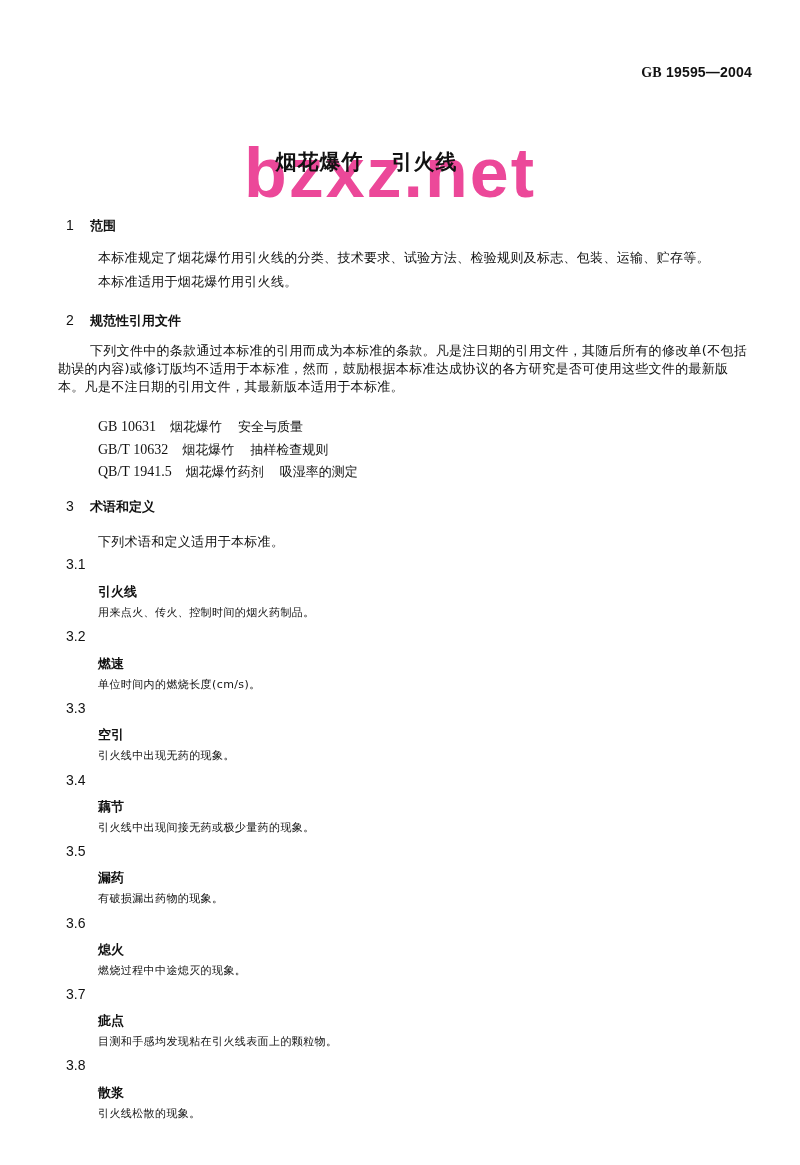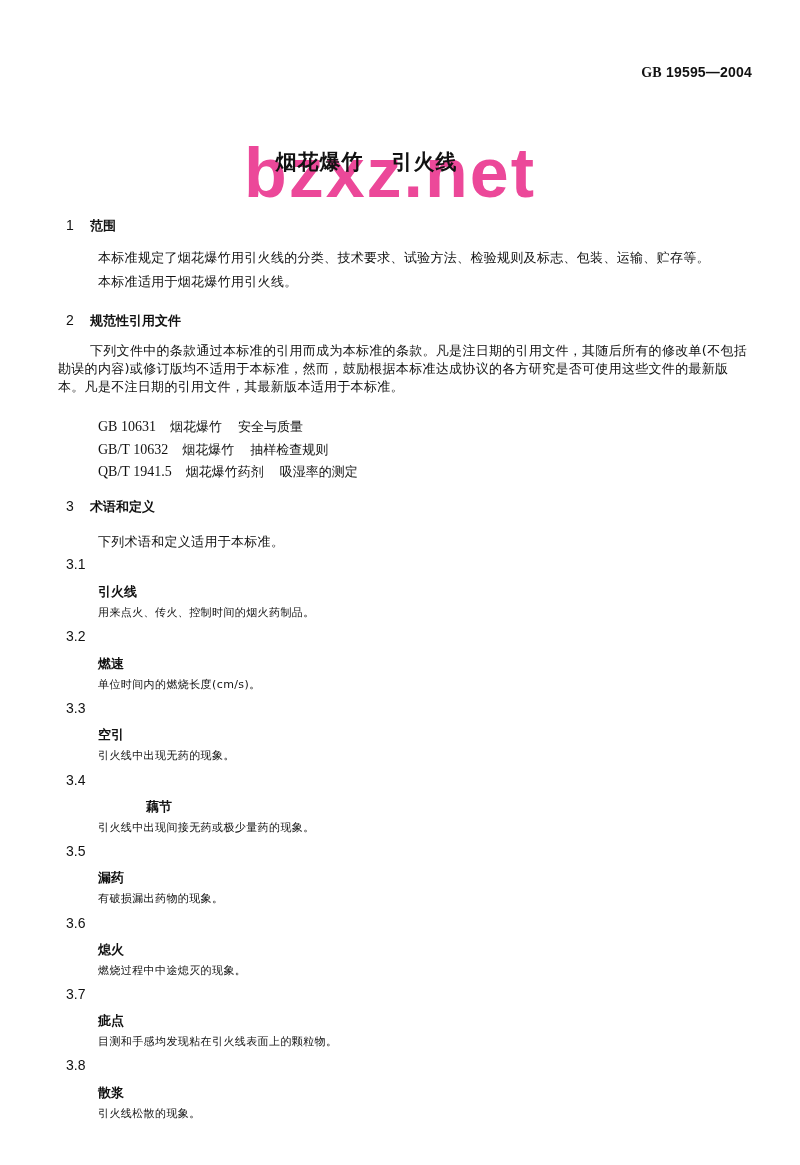--- a/index.html
+++ b/index.html
@@ -96,21 +96,21 @@
 
   <div class="clause-num" style="top:628px;">3.2</div>
   <div class="term" style="top:655px;">燃速</div>
   <div class="defn" style="top:677px;">单位时间内的燃烧长度(cm/s)。</div>
 
   <div class="clause-num" style="top:700px;">3.3</div>
   <div class="term" style="top:726px;">空引</div>
   <div class="defn" style="top:748px;text-align:right;">引火线中出现无药的现象。</div>
 
   <div class="clause-num" style="top:772px;">3.4</div>
-  <div class="term" style="top:798px;margin-left:48px;">藕节</div>
+  <div class="term" style="top:798px;">藕节</div>
   <div class="defn" style="top:820px;">引火线中出现间接无药或极少量药的现象。</div>
 
   <div class="clause-num" style="top:843px;">3.5</div>
   <div class="term" style="top:869px;">漏药</div>
   <div class="defn" style="top:891px;">有破损漏出药物的现象。</div>
 
   <div class="clause-num" style="top:915px;">3.6</div>
   <div class="term" style="top:941px;">熄火</div>
   <div class="defn" style="top:963px;">燃烧过程中中途熄灭的现象。</div>
 

